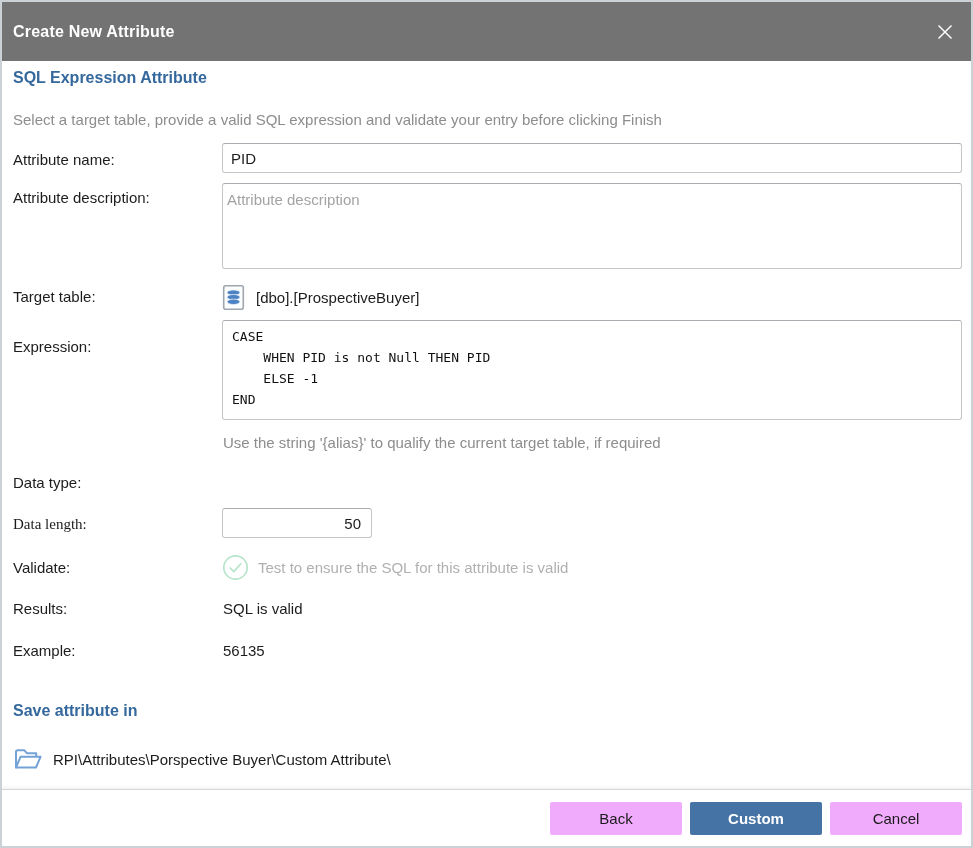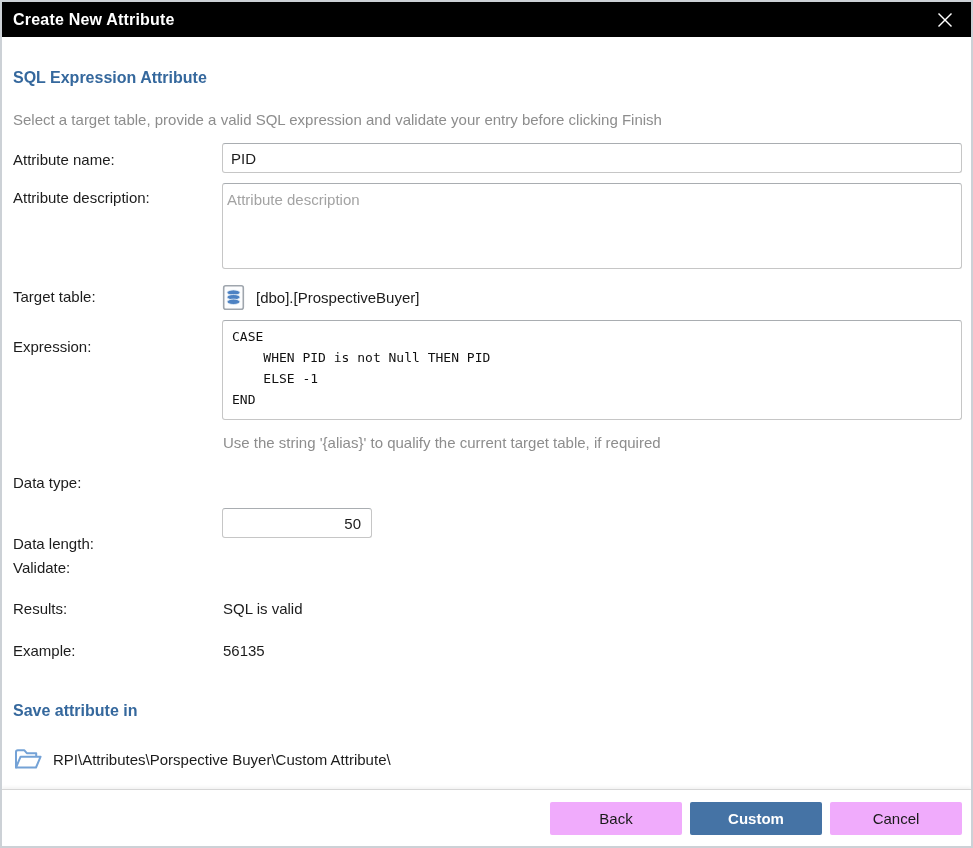--- a/index.html
+++ b/index.html
@@ -8,39 +8,39 @@
   .dialog {
     position: relative;
     width: 973px; height: 848px;
     border: 2px solid #ccd1d6;
     background: #ffffff;
     overflow: hidden;
   }
 
   
   .titlebar {
-    position: absolute; top: 0; left: 0; right: 0; height: 35px;
-    background: #000000;
+    position: absolute; top: 0; left: 0; right: 0; height: 59px;
+    background: #737373;
     display: flex; align-items: center; justify-content: space-between;
     padding: 0 13px 0 11px;
   }
   .titlebar .title { color: #ffffff; font-size: 16px; font-weight: bold; letter-spacing: .2px; }
   .close-btn { background: transparent; border: none; cursor: pointer; width: 26px; height: 26px;
     display: flex; align-items: center; justify-content: center; }
 
   
   .section-heading { position: absolute; left: 11px; color: #35689d; font-size: 16px; font-weight: bold; }
   .heading-sql { top: 67px; }
   .heading-save { top: 700px; }
   .instruction { position: absolute; top: 109px; left: 11px; color: #8d8d8d; font-size: 15px; }
 
   
   .field-label { position: absolute; left: 11px; font-size: 15px; color: #1c1c1c; }
   .lbl-name { top: 149px; } .lbl-desc { top: 187px; } .lbl-table { top: 286px; }
-  .lbl-expr { top: 325px; margin-top: 11px; } .lbl-dtype { top: 472px; } .lbl-dlen { top: 533px; }
+  .lbl-expr { top: 325px; margin-top: 11px; } .lbl-dtype { top: 472px; } .lbl-dlen { top: 514px; font-family: Liberation Serif, serif; }
   .lbl-validate { top: 557px; } .lbl-results { top: 598px; } .lbl-example { top: 640px; }
 
   
   .field { position: absolute; left: 220px; width: 740px; }
 
   input[type="text"], textarea {
     font-family: "Liberation Sans", sans-serif;
     font-size: 15px; color: #1c1c1c;
     border: 1px solid #c6c6c6; border-top-color: #a9adb1;
     border-radius: 3px; background: #ffffff; outline: none;
@@ -140,20 +140,27 @@
     ELSE -1
 END</textarea>
   <div class="hint">Use the string '{alias}' to qualify the current target table, if required</div>
 
   <label class="field-label lbl-dtype">Data type:</label>
 
   <label class="field-label lbl-dlen">Data length:</label>
   <input type="text" class="field input-dlen" disabled="" value="50" style="">
 
   <label class="field-label lbl-validate">Validate:</label>
+  <div class="field validate-row">
+    <svg width="27" height="27" viewBox="0 0 27 27">
+      <circle cx="13.5" cy="13.5" r="11.7" fill="none" stroke="#b7e4ca" stroke-width="1.7"></circle>
+      <polyline points="8.2,14 11.8,17.6 18.8,9.8" fill="none" stroke="#b7e4ca" stroke-width="1.7" stroke-linecap="round" stroke-linejoin="round"></polyline>
+    </svg>
+    <span class="validate-text">Test to ensure the SQL for this attribute is valid</span>
+  </div>
 
   <label class="field-label lbl-results">Results:</label>
   <div class="plain-value val-results">SQL is valid</div>
 
   <label class="field-label lbl-example">Example:</label>
   <div class="plain-value val-example">56135</div>
 
   <div class="section-heading heading-save">Save attribute in</div>
   <div class="path-row">
     <svg width="30" height="25" viewBox="0 0 30 25">

